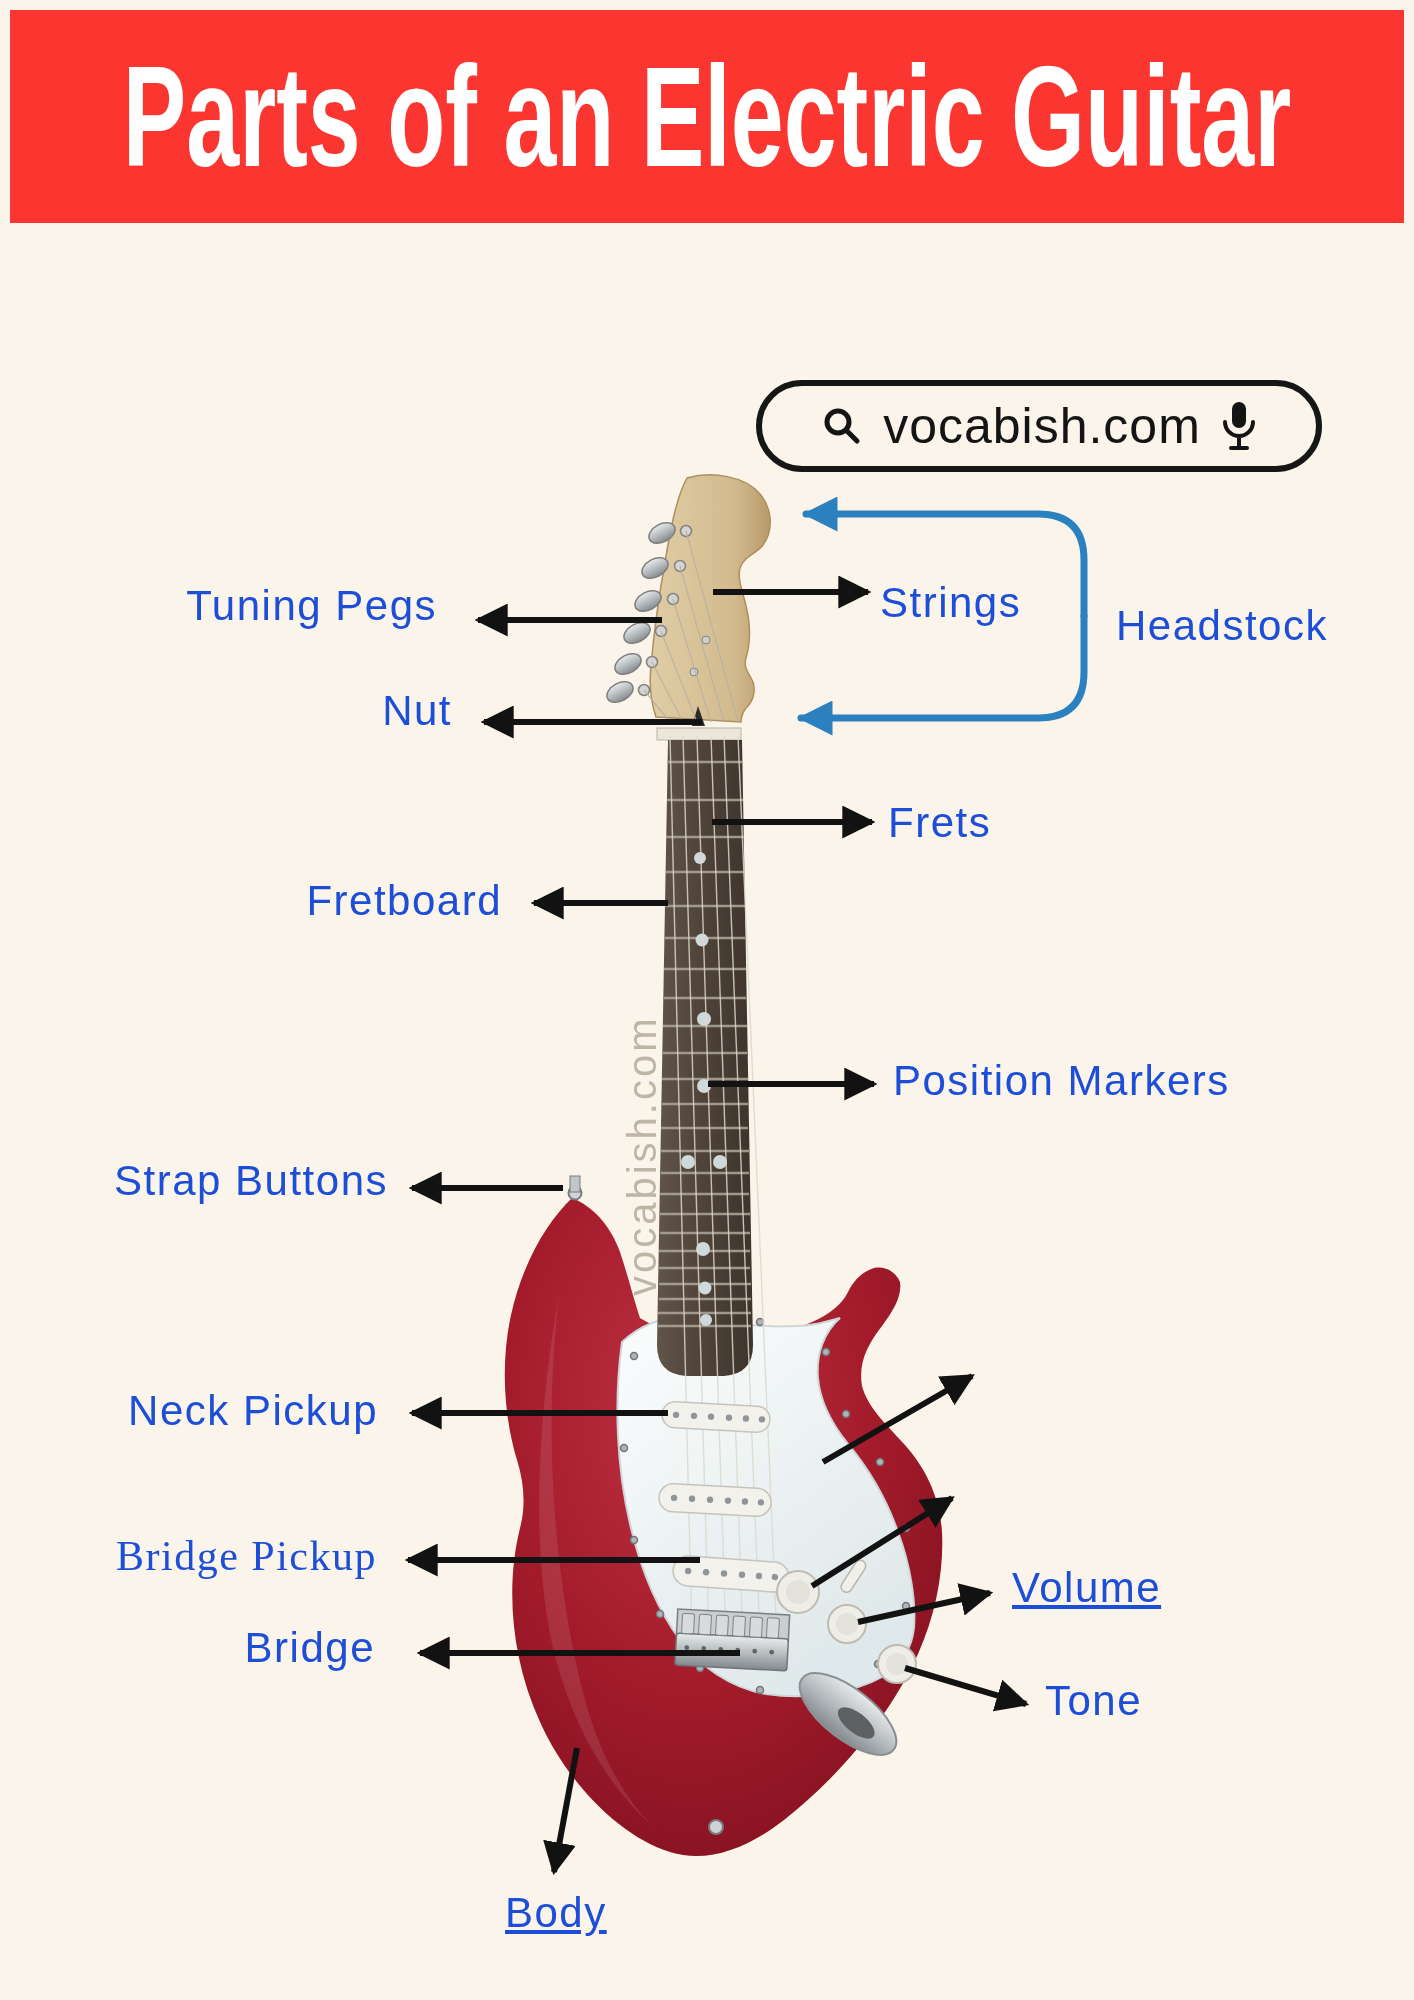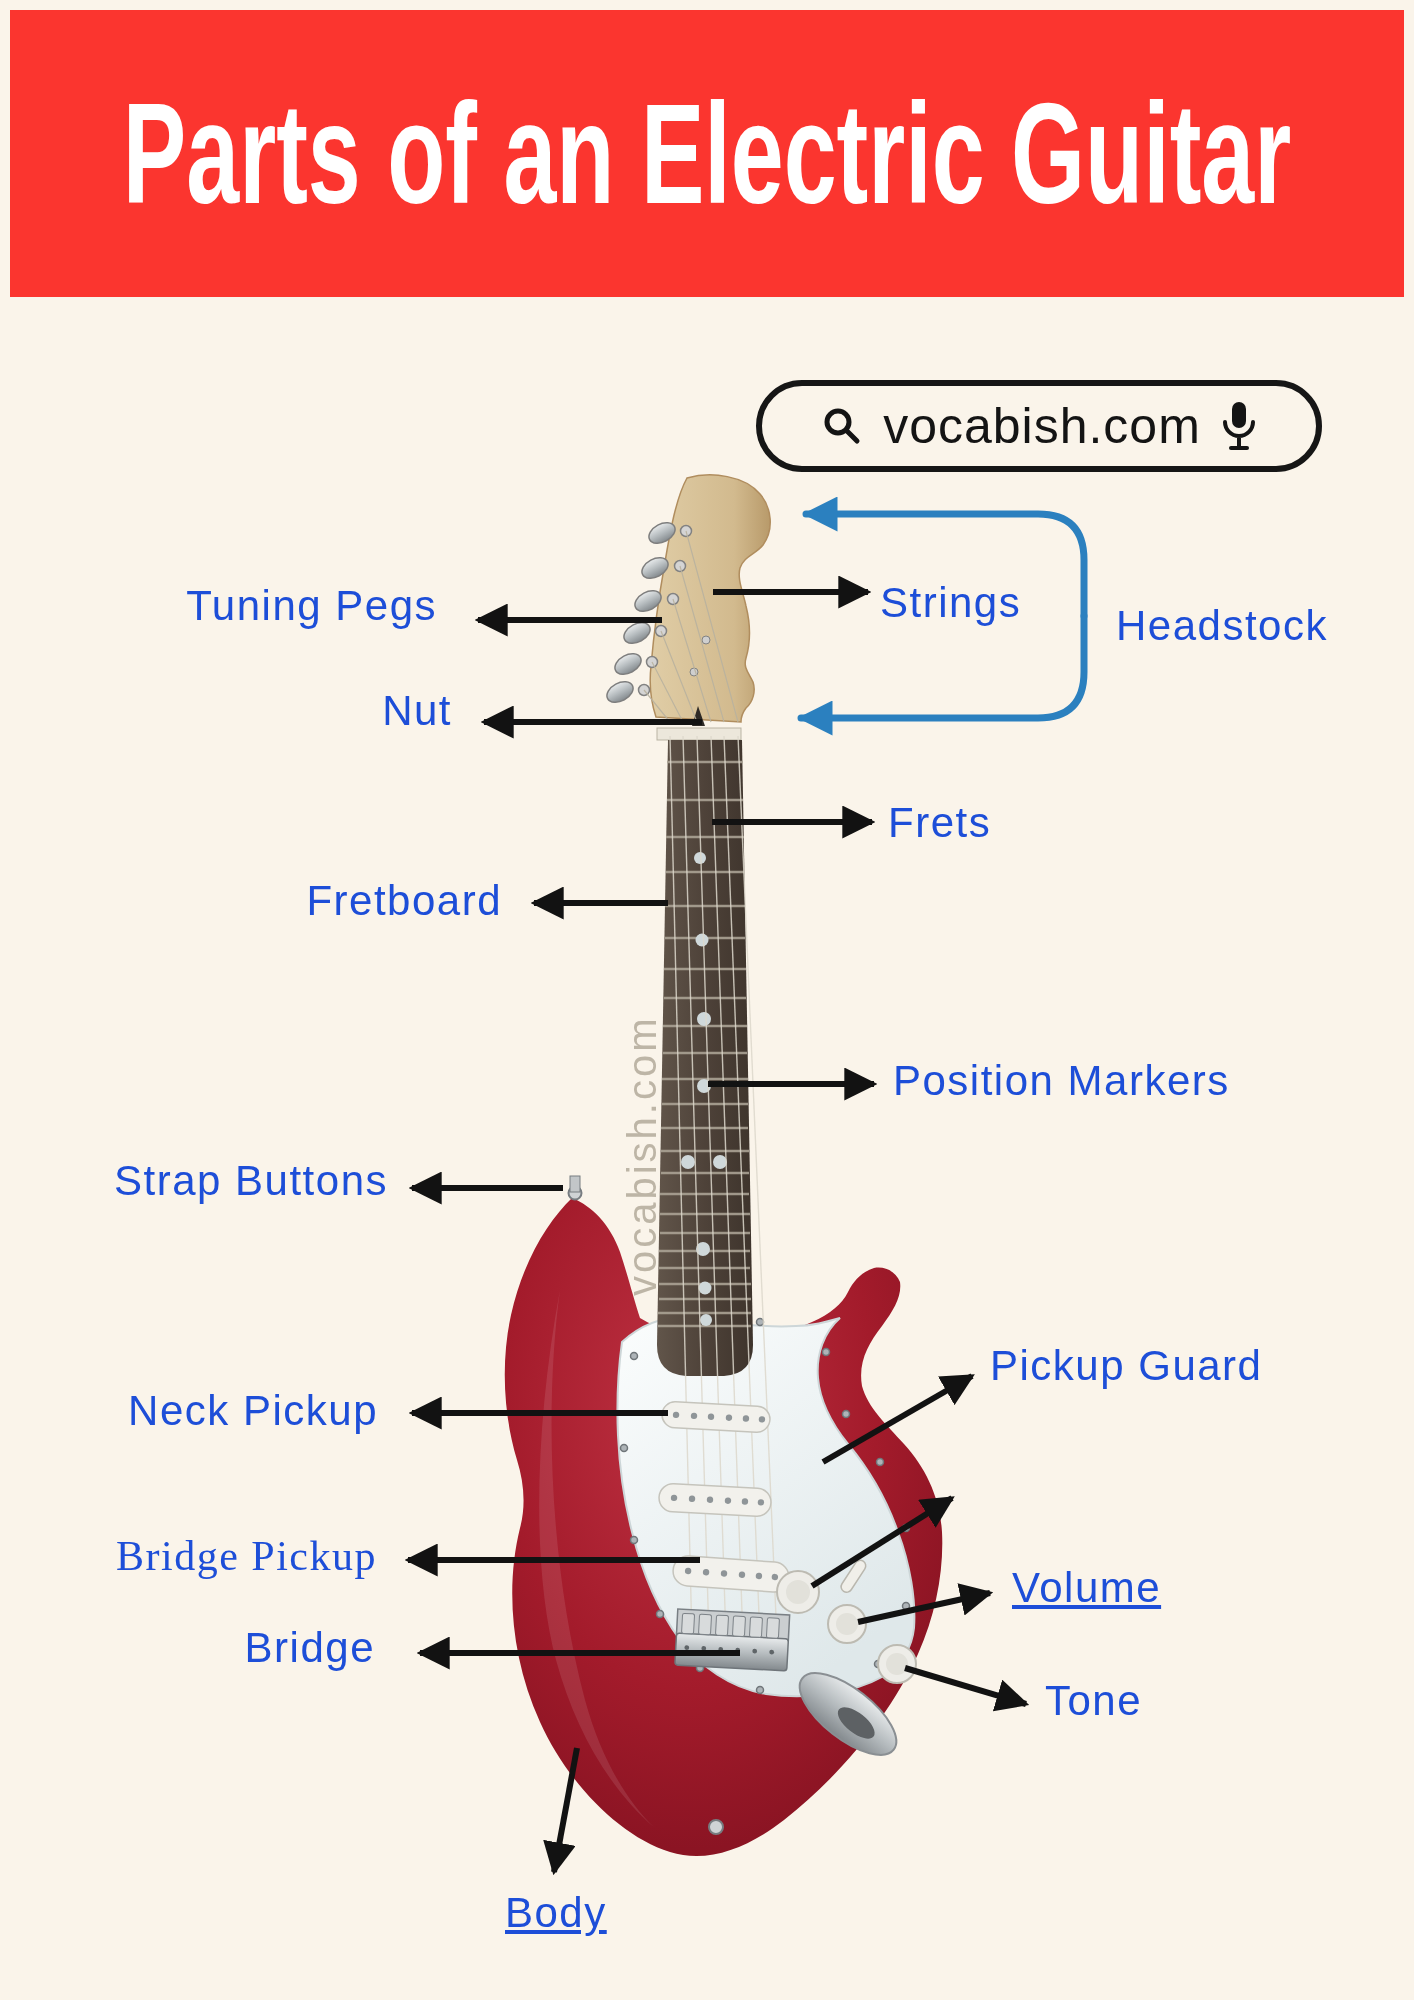--- a/index.html
+++ b/index.html
@@ -1,20 +1,20 @@
 <!DOCTYPE html>
 <html><head>
 <meta charset="utf-8">
 <style>
   html,body{margin:0;padding:0;}
   body{font-family:"Liberation Sans",sans-serif;}
   #stage{position:relative;width:1414px;height:2000px;background:#faf4ea;overflow:hidden;}
 
   
-  #banner{position:absolute;left:10px;top:10px;width:1394px;height:287px;background:#fb352f;
+  #banner{position:absolute;left:10px;top:10px;width:1394px;height:213px;background:#fb352f;
           display:flex;align-items:center;justify-content:center;}
   #banner .title{color:#ffffff;font-weight:bold;font-size:142px;white-space:nowrap;
                  transform:scaleX(0.67);letter-spacing:0px;line-height:1;}
 
   
   #pill{position:absolute;left:756px;top:380px;width:566px;height:92px;border:6px solid #161616;
         border-radius:56px;box-sizing:border-box;background:transparent;display:flex;
         align-items:center;justify-content:center;gap:18px;}
   #pill .url{font-size:50px;color:#141414;letter-spacing:1px;}
 
@@ -359,20 +359,19 @@
 
   <div class="label r" style="right:977px;top:583px;">Tuning Pegs</div>
   <div class="label" style="left:880px;top:580px;">Strings</div>
   <div class="label" style="left:1096px;top:603px;margin-left:20px;">Headstock</div>
   <div class="label r" style="right:962px;top:688px;">Nut</div>
   <div class="label" style="left:888px;top:800px;">Frets</div>
   <div class="label r" style="right:912px;top:878px;">Fretboard</div>
   <div class="label" style="left:893px;top:1058px;">Position Markers</div>
   <div class="label r" style="right:1026px;top:1158px;">Strap Buttons</div>
   <div class="label r" style="right:1036px;top:1388px;">Neck Pickup</div>
-  <div class="label" style="left:990px;top:1343px;">Pickup Guard</div>
   <div class="label r" style="right:1037px;top:1533px;font-family:Liberation Serif, serif;">Bridge Pickup</div>
   <div class="label" style="left:1012px;top:1565px;text-decoration:underline;">Volume</div>
   <div class="label r" style="right:1039px;top:1625px;">Bridge</div>
   <div class="label" style="left:1045px;top:1678px;">Tone</div>
   <div class="label" style="left:505px;top:1890px;text-decoration:underline;">Body</div>
 
 </div>
 
 </body></html>

